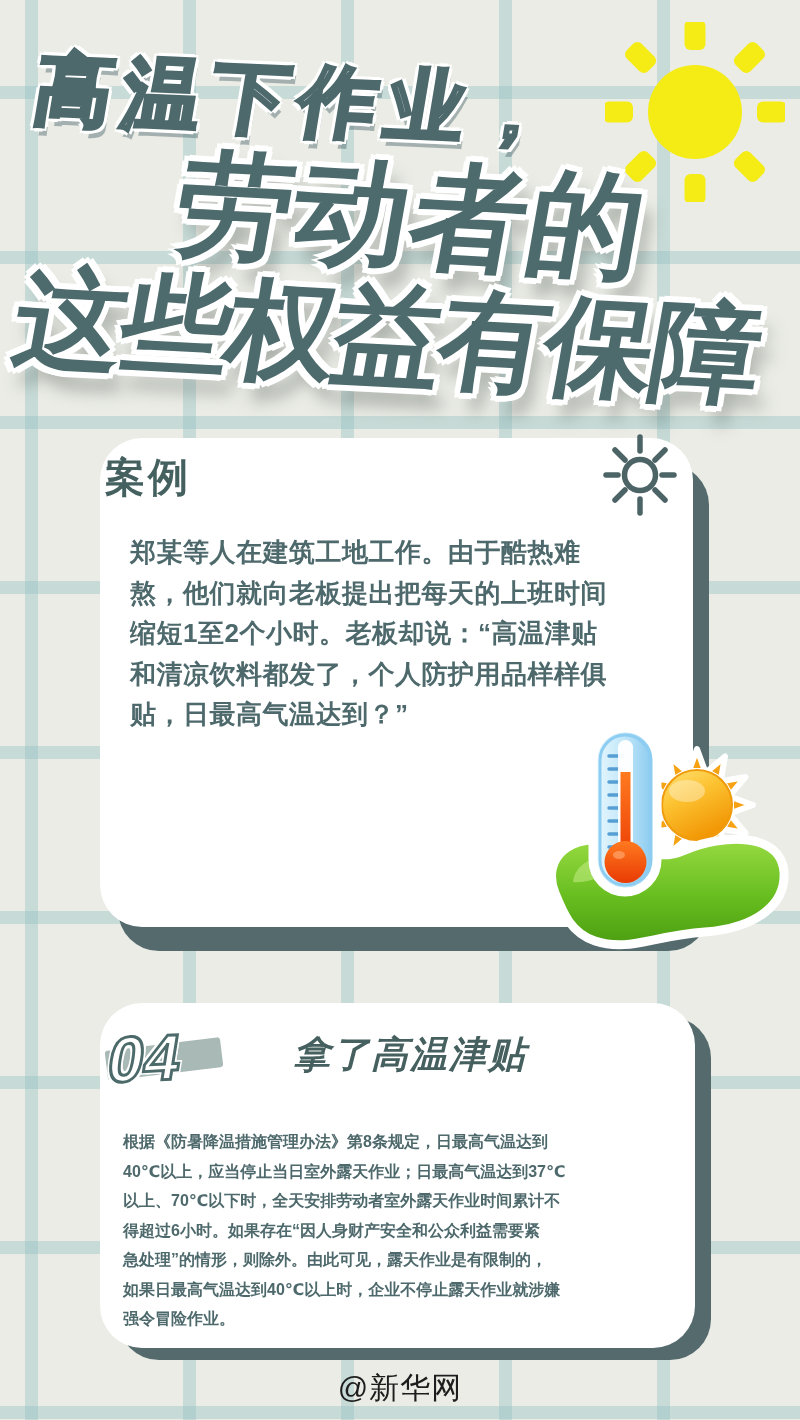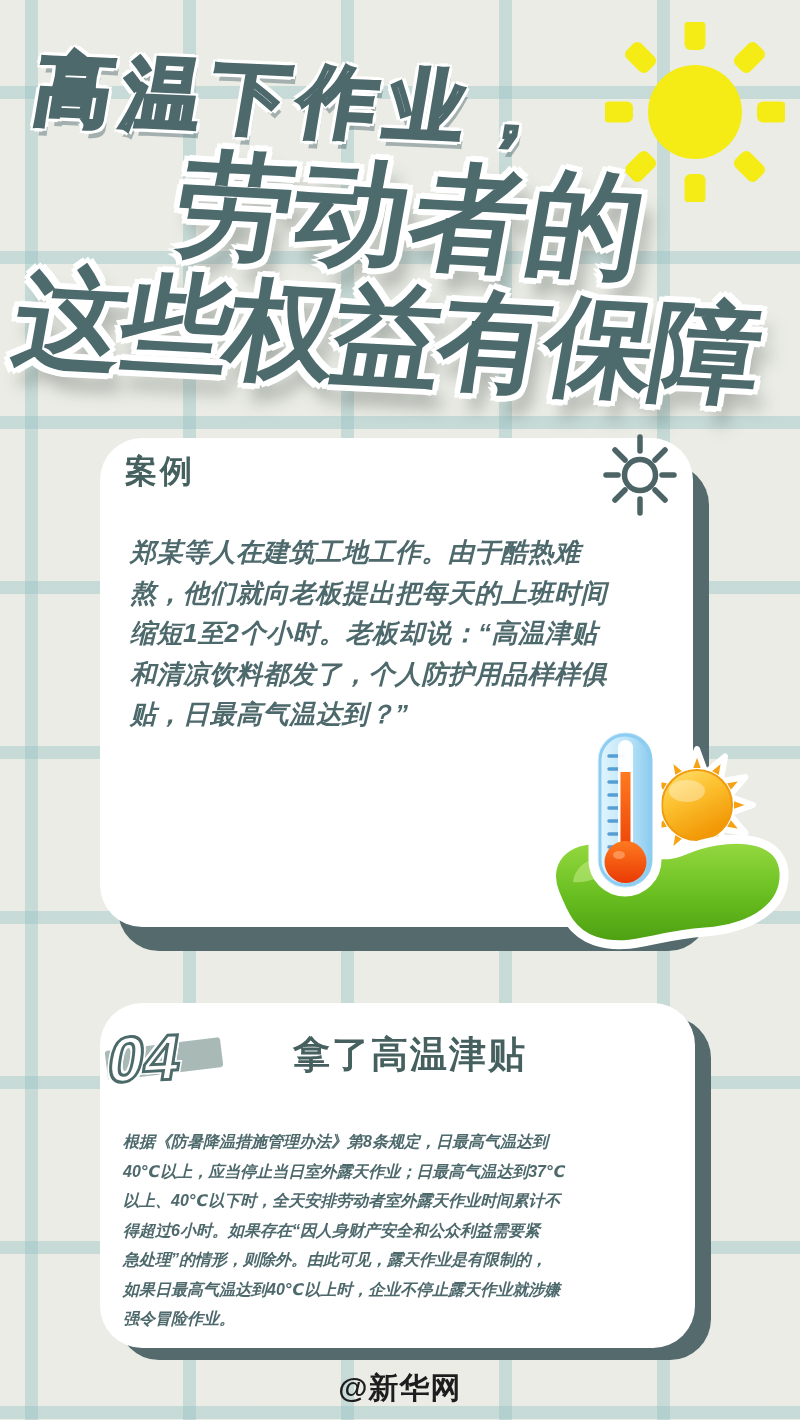--- a/index.html
+++ b/index.html
@@ -37,47 +37,47 @@
   #title2{left:188px;top:146px;font-size:116px;letter-spacing:1px;transform:rotate(3deg) skewX(-7deg);}
   #title3{left:26px;top:262px;font-size:110px;letter-spacing:-4px;transform:rotate(3deg) skewX(-7deg);}
   
   .card{
     position:absolute;background:#ffffff;border-radius:42px;
     box-shadow:17px 25px 0 -1px #546a6d;
   }
   #case-card{left:100px;top:438px;width:593px;height:489px;}
   #section-card{left:100px;top:1003px;width:595px;height:345px;box-shadow:17px 13px 0 -1px #546a6d;}
   .card-heading{
-    position:absolute;left:125px;top:450px;font-size:32px;font-weight:bold;
+    position:absolute;left:105px;top:450px;font-size:40px;font-weight:bold;
     color:#44605f;letter-spacing:3px;
   }
-  .body-text{position:absolute;color:#4e696c;font-weight:600;font-style:italic;}
+  .body-text{position:absolute;color:#4e696c;font-weight:600;}
   #case-body{left:130px;top:532px;width:530px;font-size:26px;line-height:40.5px;letter-spacing:0.5px;}
   #section-body{left:123px;top:1127px;width:575px;font-size:16px;line-height:29.5px;letter-spacing:0px;}
   
   #num-swatch{
     left:106px;top:1044px;width:116px;height:30px;background:#a9bab6;
     transform:rotate(-7deg);border-radius:3px;
   }
   #section-number{
     left:114px;top:1028px;font-size:64px;font-weight:bold;line-height:1;
     color:#ffffff;-webkit-text-stroke:3px #4d6a6a;
     transform:rotate(-3deg) skewX(-12deg);transform-origin:left top;
     text-shadow:-3px -3px 0 #fff,3px -3px 0 #fff,-3px 3px 0 #fff,3px 3px 0 #fff;
   }
   .section-title{
     position:absolute;left:130px;width:560px;text-align:center;
-    font-weight:bold;color:#45605e;letter-spacing:2px;line-height:1;white-space:nowrap;
+    font-weight:bold;color:#45605e;letter-spacing:2px;line-height:1;white-space:nowrap;font-style:italic;
   }
   #section-title-1{top:1036px;font-size:37px;}
   #section-title-2{top:1084px;font-size:37px;}
   
   #footer{
     left:0;top:1368px;width:800px;text-align:center;
-    font-size:30px;color:#1d1d1d;letter-spacing:1px;font-weight:700;
+    font-size:30px;color:#1d1d1d;letter-spacing:1px;font-weight:400;
   }
   svg{display:block;}
 </style>
 </head>
 <body>
 
 <div id="stage">
 
   <svg class="abs" style="left:605px;top:22px" width="180" height="180" viewBox="0 0 180 180">
     <g fill="#f5ec16">
@@ -190,21 +190,21 @@
   </svg>
 
   <div id="section-card" class="card"></div>
   <div id="num-swatch" class="abs"></div>
   <div id="section-number" class="abs">04</div>
   <div id="section-title-1" class="section-title">拿了高温津贴</div>
 
   <div id="section-body" class="body-text">
     <div>根据《防暑降温措施管理办法》第8条规定，日最高气温达到</div>
     <div>40℃以上，应当停止当日室外露天作业；日最高气温达到37℃</div>
-    <div>以上、40℃以下时，全天安排劳动者室外露天作业时间累计不</div>
+    <div>以上、70℃以下时，全天安排劳动者室外露天作业时间累计不</div>
     <div>得超过6小时。如果存在“因人身财产安全和公众利益需要紧</div>
     <div>急处理”的情形，则除外。由此可见，露天作业是有限制的，</div>
     <div>如果日最高气温达到40℃以上时，企业不停止露天作业就涉嫌</div>
     <div>强令冒险作业。</div>
   </div>
 
   <div id="footer" class="abs">@新华网</div>
 
 </div>
 

